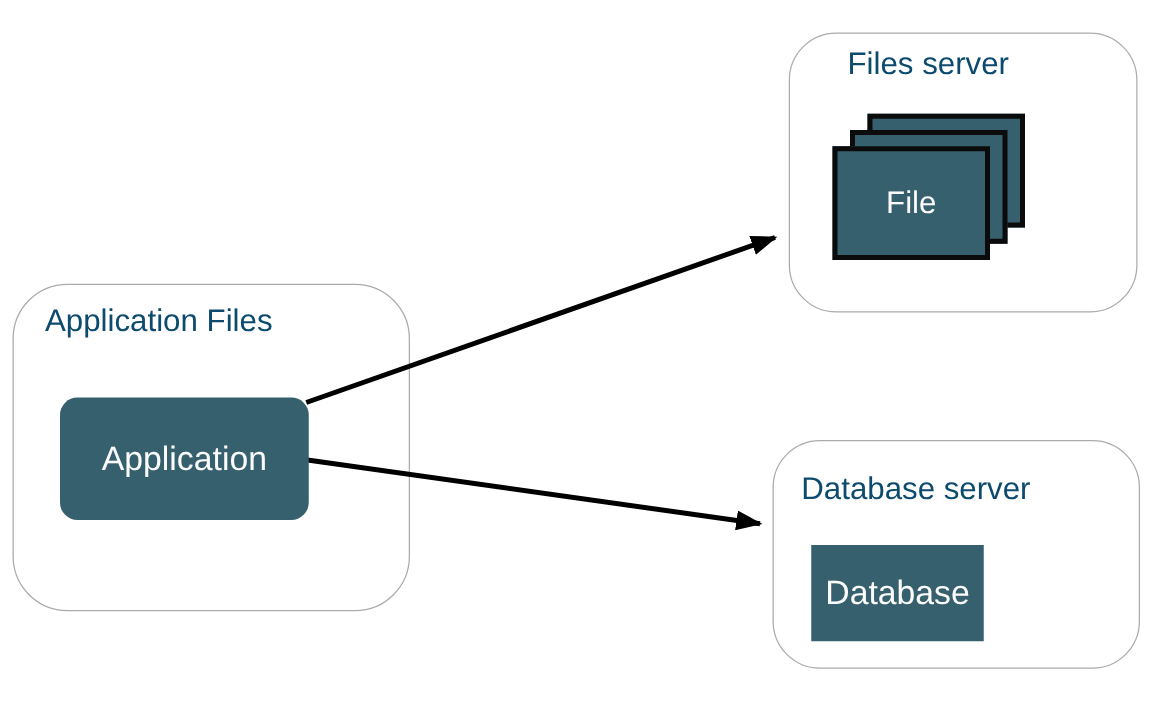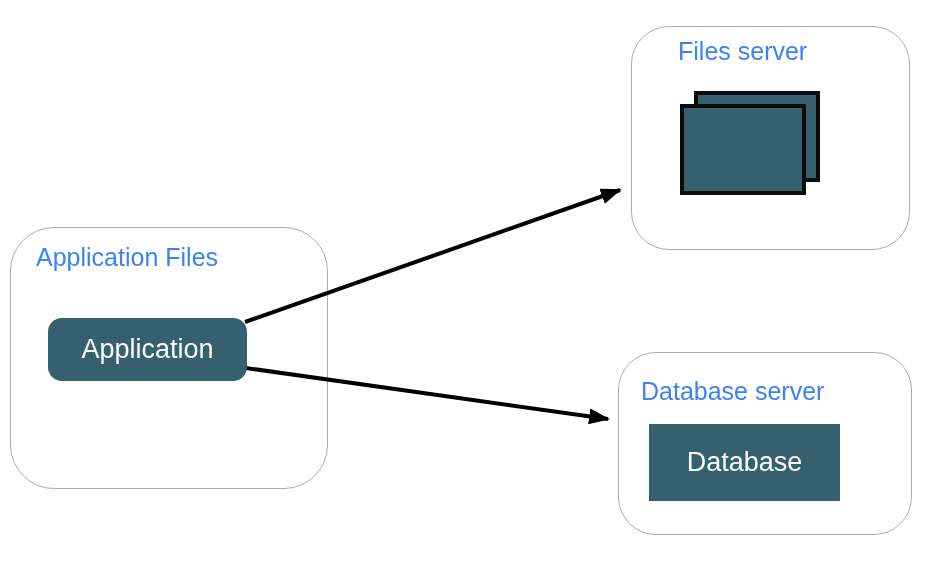--- a/index.html
+++ b/index.html
@@ -17,21 +17,21 @@
   }
   
   .container-box {
     position: absolute;
     background: #ffffff;
     border: 1px solid #ababab;
     box-sizing: border-box;
   }
   .container-title {
     position: absolute;
-    color: #3b82f6;
+    color: #0c4a6e;
     font-size: 25px;
     line-height: 30px;
     white-space: nowrap;
   }
   
   .node {
     position: absolute;
     background: #36606e;
     color: #ffffff;
     display: flex;
@@ -39,26 +39,26 @@
     justify-content: center;
     box-sizing: border-box;
   }
   .node-label {
     font-size: 27px;
     color: #fbfbfb;
     white-space: nowrap;
   }
   #application-node {
     left: 48px; top: 318px;
-    width: 199px; height: 63px;
+    width: 199px; height: 98px;
     border-radius: 14px;
   }
   #database-node {
-    left: 649px; top: 424px;
-    width: 191px; height: 77px;
+    left: 649px; top: 436px;
+    width: 138px; height: 77px;
     border-radius: 0;
   }
   
   #app-server-box  { left: 10px;  top: 227px; width: 318px; height: 262px; border-radius: 44px; }
   #files-server-box{ left: 631px; top: 26px;  width: 279px; height: 224px; border-radius: 38px; }
   #db-server-box   { left: 618px; top: 352px; width: 294px; height: 183px; border-radius: 38px; }
   
   #app-server-title  { left: 36px;  top: 242px; }
   #files-server-title{ left: 678px; top: 36px;  }
   #db-server-title   { left: 641px; top: 376px; }
@@ -112,18 +112,21 @@
     <line x1="245" y1="322" x2="620" y2="190" stroke="#000000" stroke-width="4" marker-end="url(#arrowhead)"></line>
     <line x1="246" y1="368" x2="608" y2="419" stroke="#000000" stroke-width="4" marker-end="url(#arrowhead)"></line>
   </svg>
 
   <div class="node" id="application-node">
     <span class="node-label">Application</span>
   </div>
 
   <div class="file-sheet" id="file-sheet-back"></div>
   <div class="file-sheet" id="file-sheet-mid"></div>
+  <div class="file-sheet" id="file-sheet-front">
+    <span class="node-label">File</span>
+  </div>
 
   <div class="node" id="database-node">
     <span class="node-label">Database</span>
   </div>
 
 </div>
 
 </body></html>

